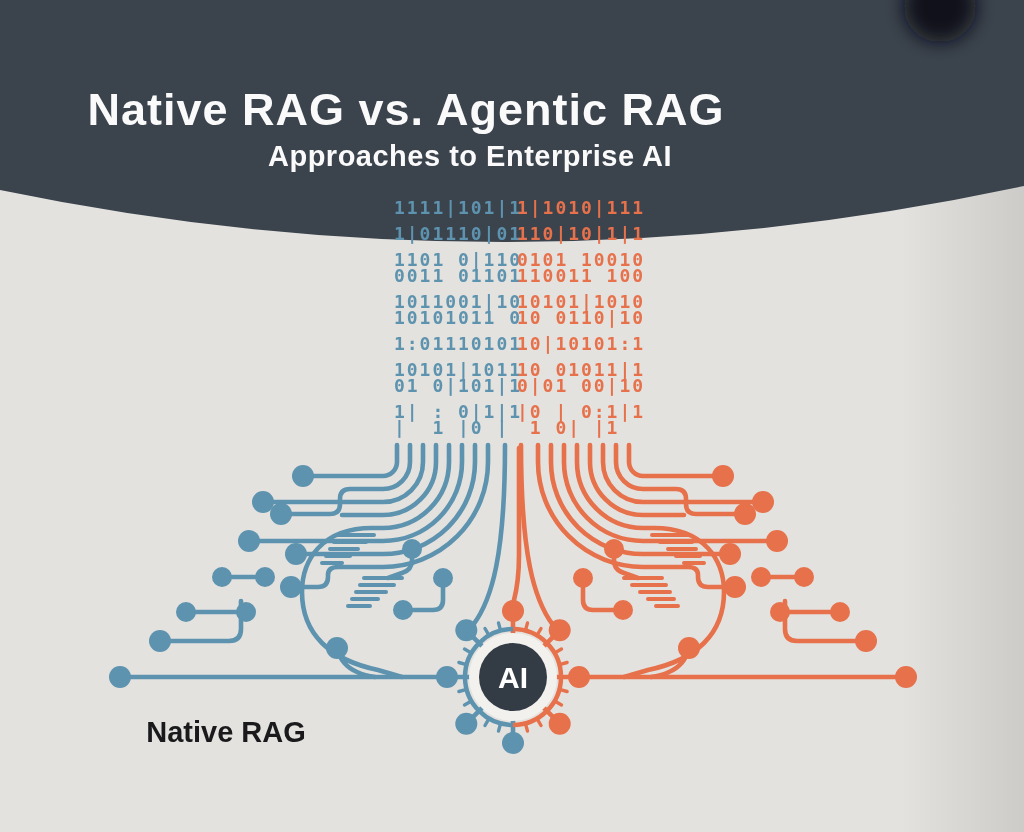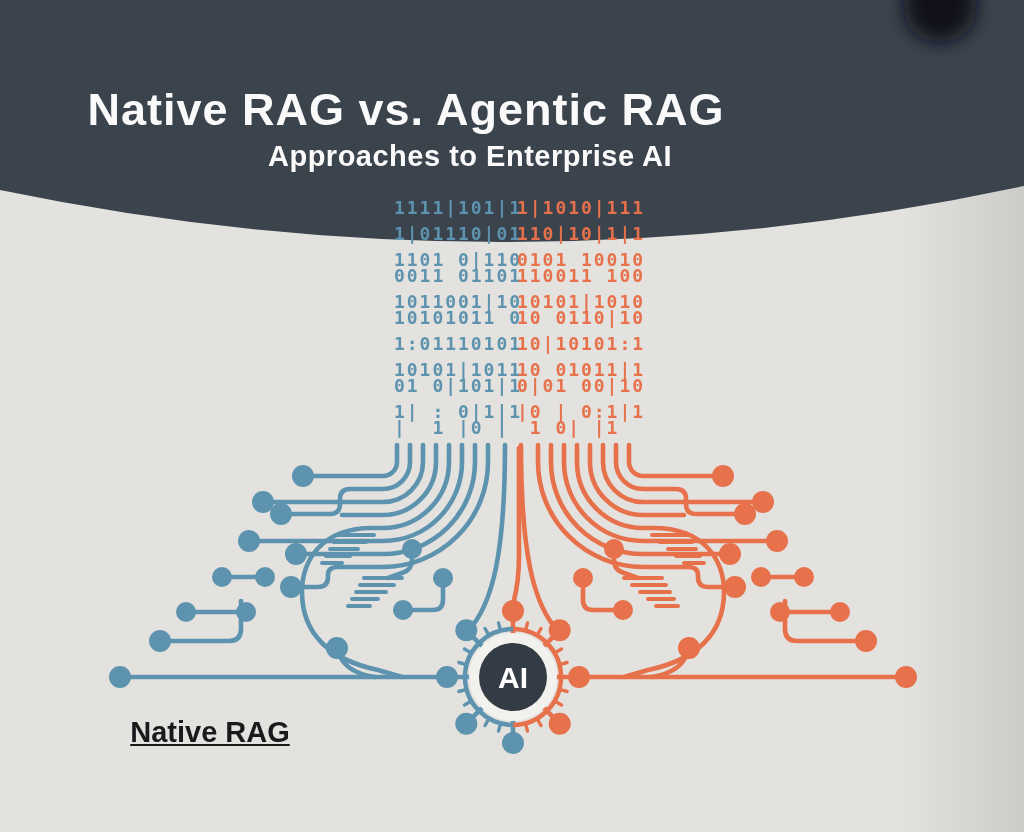--- a/index.html
+++ b/index.html
@@ -7,21 +7,21 @@
     --ai:#333b45; --title:#fafafa; --label:#1a1a1c; --ringwhite:#f2f1ee;
   }
   html,body{margin:0;padding:0;background:#cfcecb;}
   .canvas{position:relative;width:1024px;height:832px;overflow:hidden;background:var(--bg);
           font-family:"Liberation Sans",sans-serif;}
   .canvas svg{position:absolute;left:0;top:0;}
   .overlay-text{position:absolute;text-align:center;pointer-events:none;}
   .title{top:84px;left:0;width:812px;font-weight:700;font-size:45px;letter-spacing:1px;color:var(--title);}
   .subtitle{top:140px;left:0;width:940px;font-weight:700;font-size:29px;letter-spacing:0.5px;color:var(--title);}
   .side-label{top:716px;width:400px;font-weight:700;font-size:29px;color:var(--label);}
-  .side-label.left{left:10px;text-decoration:underline;}
+  .side-label.left{left:26px;}
   .side-label.right{left:600px;}
   .bin{font-family:"DejaVu Sans Mono",monospace;font-weight:bold;font-size:18px;}
 </style>
 </head>
 <body>
 
 <div class="canvas">
 
   <svg width="1024" height="832" viewBox="0 0 1024 832">
     <defs>

